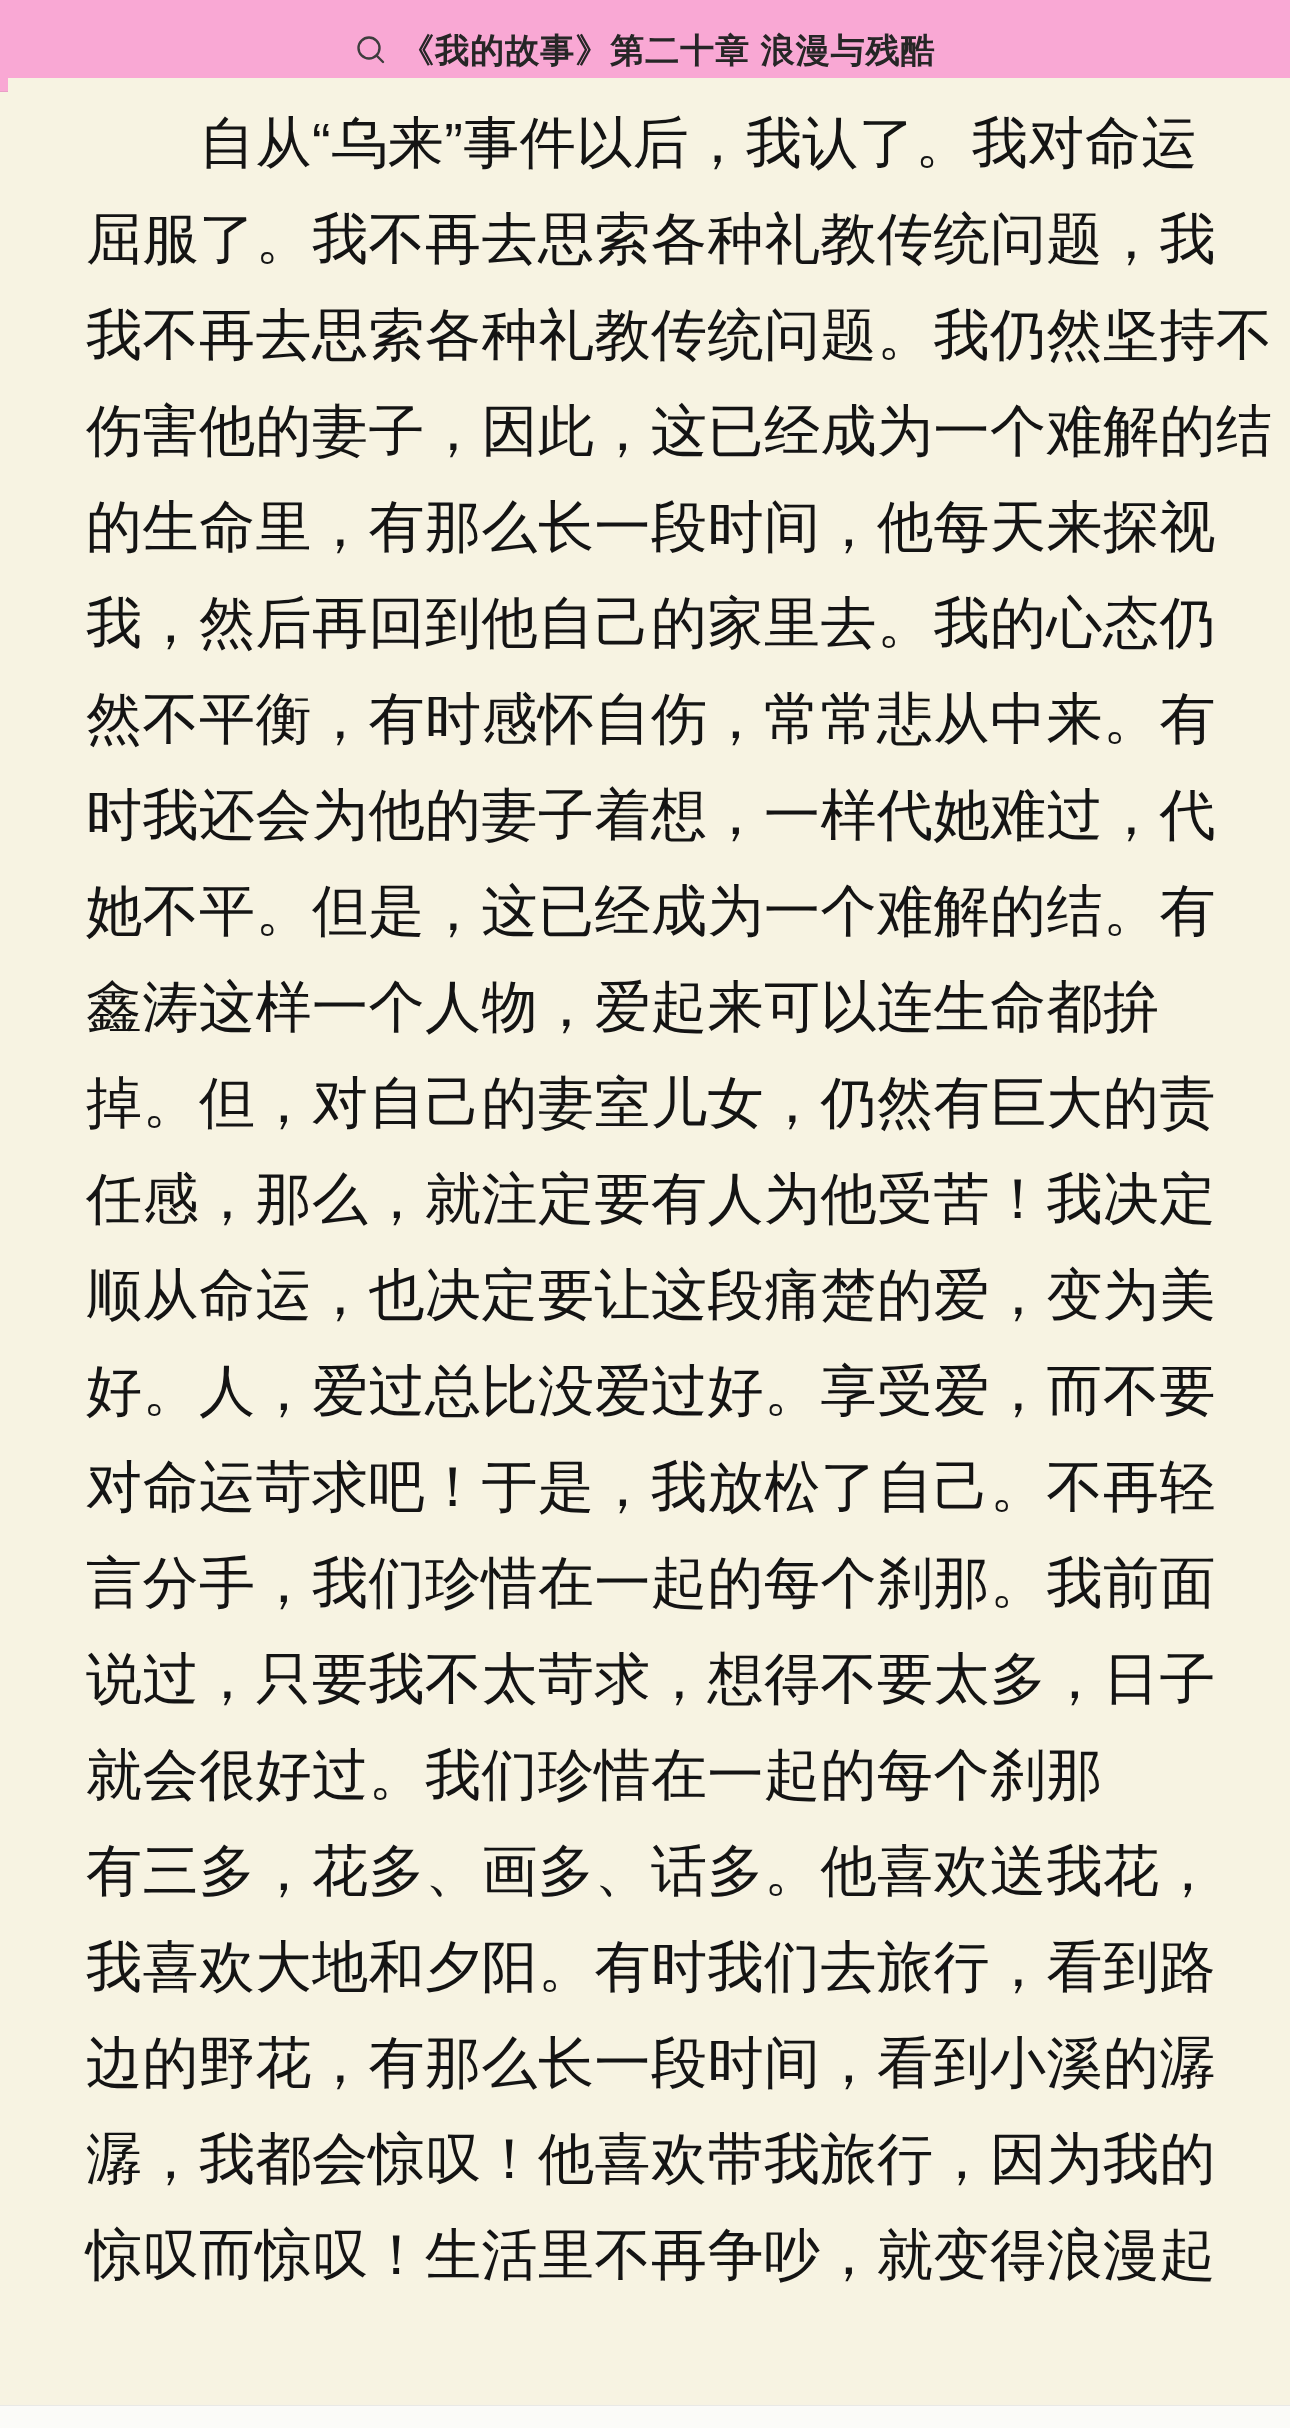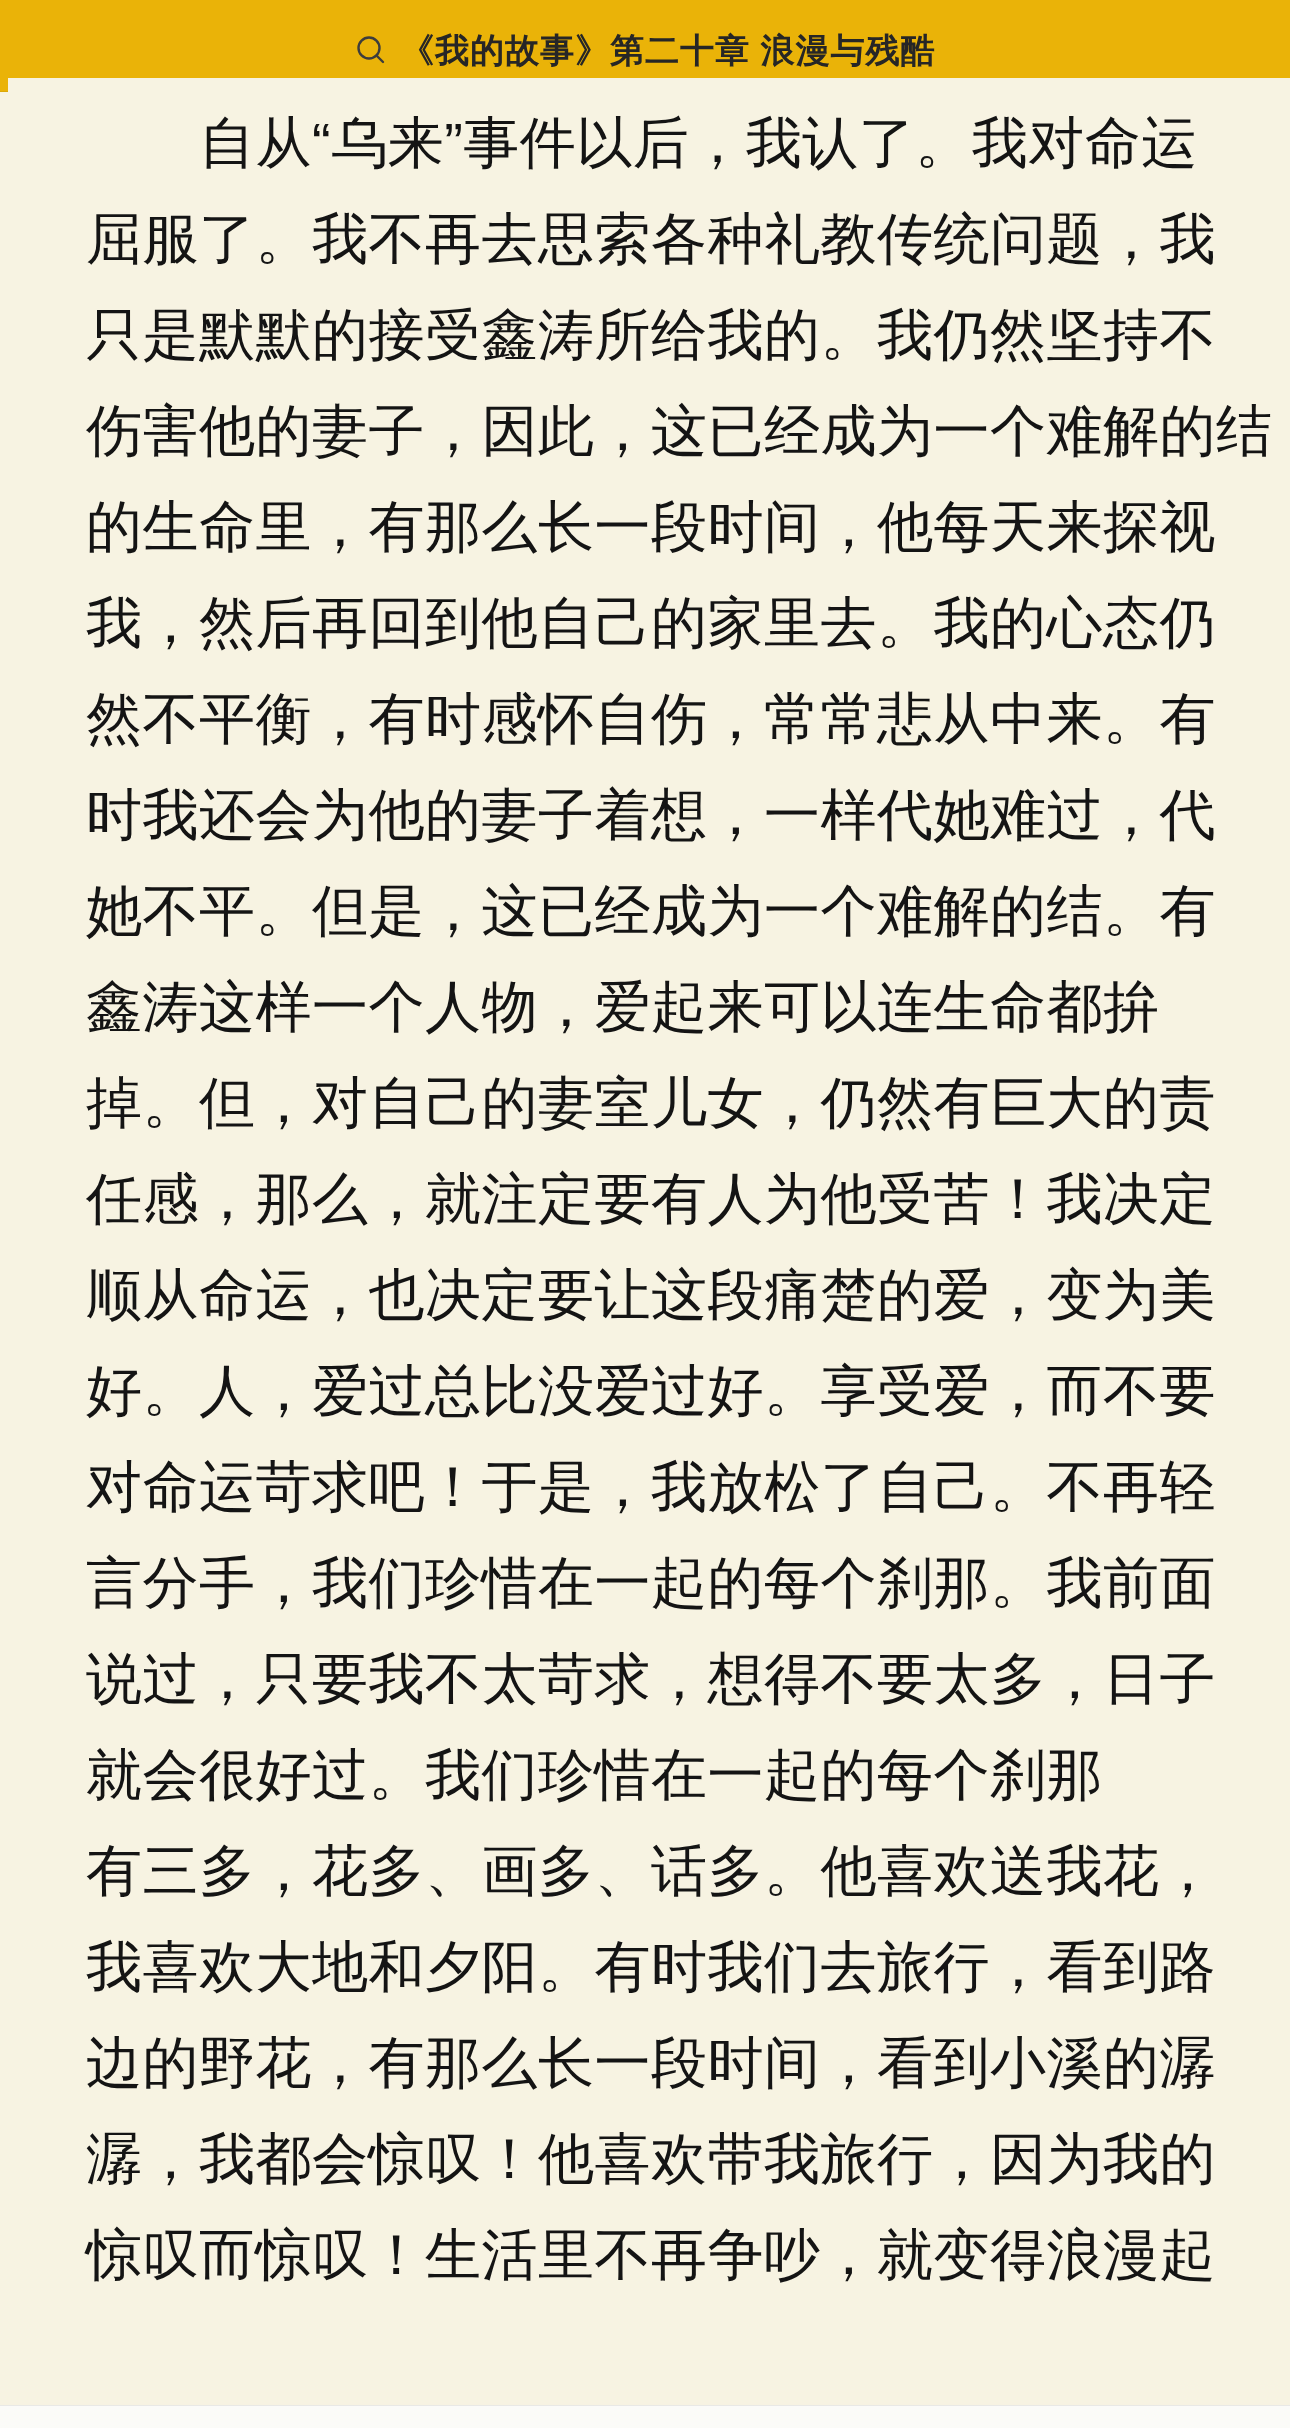--- a/index.html
+++ b/index.html
@@ -12,21 +12,21 @@
     width: 1290px;
     height: 2428px;
     overflow: hidden;
     background: #f7f3e2;
   }
   .chapter-header {
     position: absolute;
     top: 0; left: 0;
     width: 100%;
     height: 92px;
-    background: #eab308;
+    background: #f9a8d4;
     border-bottom: 1px solid rgba(0,0,0,0.06);
     display: flex;
     align-items: center;
     justify-content: center;
     box-sizing: border-box;
   }
   .title-row {
     display: flex;
     align-items: center;
     gap: 12px;
@@ -89,21 +89,21 @@
         </svg>
       </span>
       <span class="chapter-title">《我的故事》第二十章 浪漫与残酷</span>
     </div>
   </header>
 
   <main class="page-body">
     <div class="paragraph">
       <div class="text-line first">自从“乌来”事件以后，我认了。我对命运</div>
       <div class="text-line">屈服了。我不再去思索各种礼教传统问题，我</div>
-      <div class="text-line">只是默默的接受鑫涛所给我的。我仍然坚持不</div>
+      <div class="text-line">我不再去思索各种礼教传统问题。我仍然坚持不</div>
       <div class="text-line">伤害他的妻子，因此，这已经成为一个难解的结</div>
       <div class="text-line">的生命里，有那么长一段时间，他每天来探视</div>
       <div class="text-line">我，然后再回到他自己的家里去。我的心态仍</div>
       <div class="text-line">然不平衡，有时感怀自伤，常常悲从中来。有</div>
       <div class="text-line">时我还会为他的妻子着想，一样代她难过，代</div>
       <div class="text-line">她不平。但是，这已经成为一个难解的结。有</div>
       <div class="text-line">鑫涛这样一个人物，爱起来可以连生命都拚</div>
       <div class="text-line">掉。但，对自己的妻室儿女，仍然有巨大的责</div>
       <div class="text-line">任感，那么，就注定要有人为他受苦！我决定</div>
       <div class="text-line">顺从命运，也决定要让这段痛楚的爱，变为美</div>

